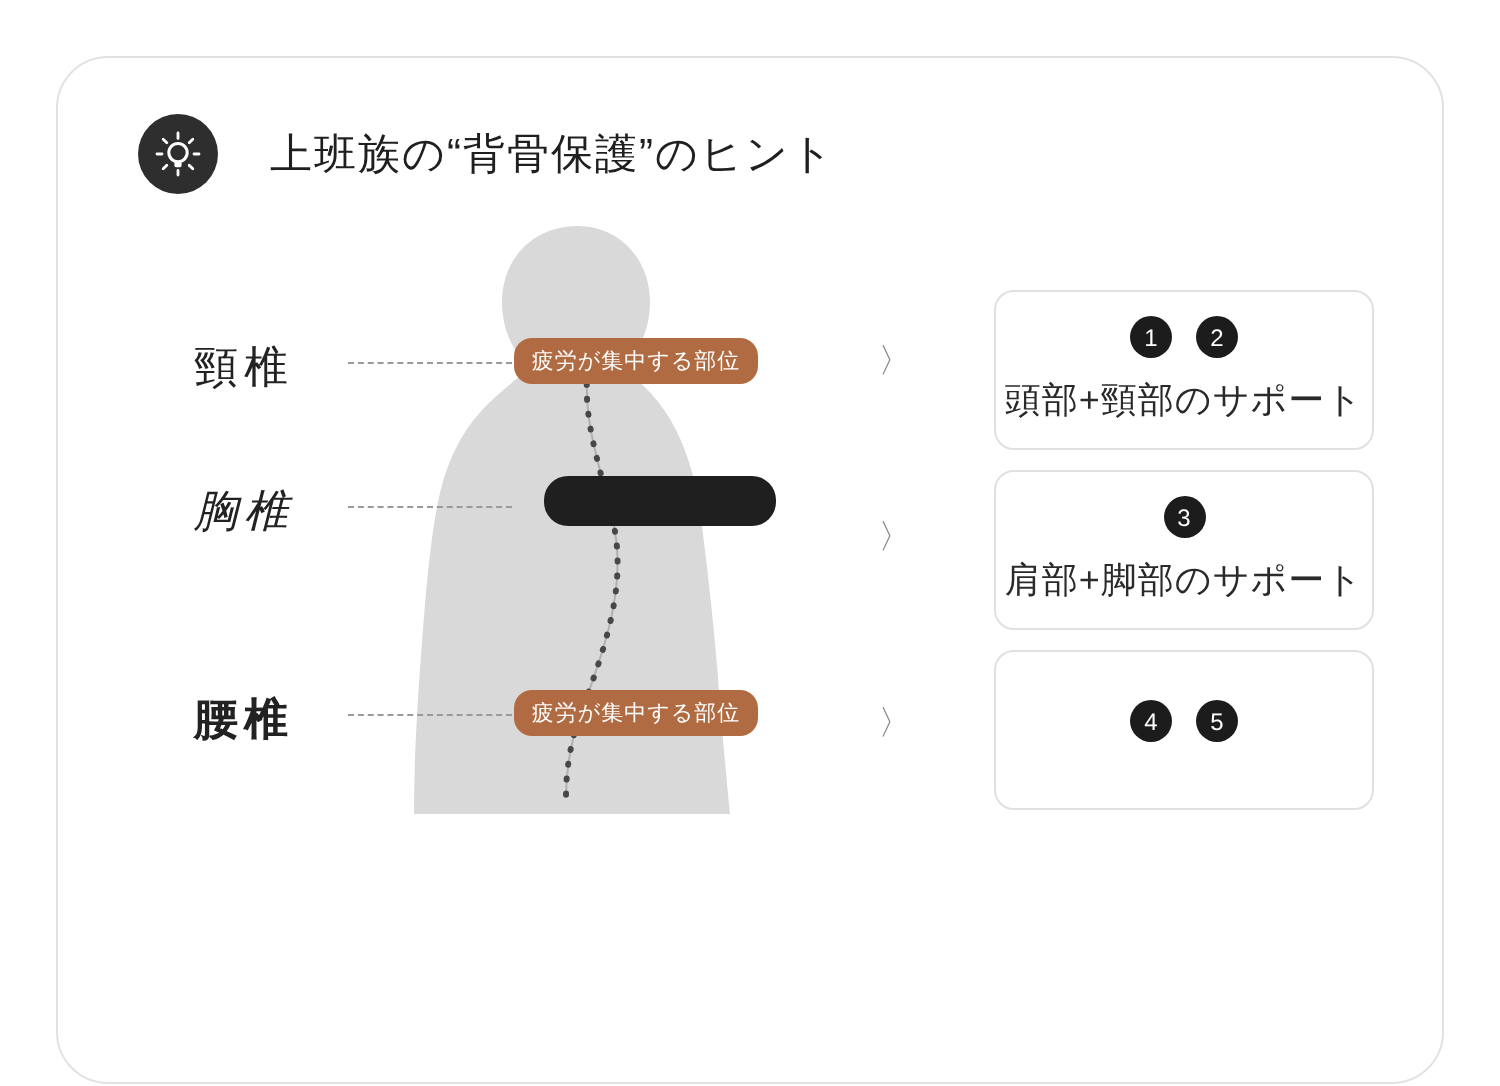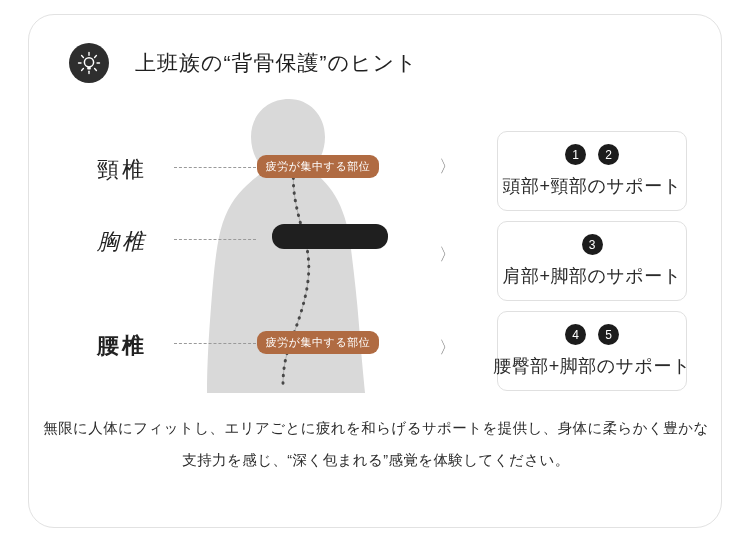--- a/index.html
+++ b/index.html
@@ -16,21 +16,21 @@
   }
   .page {
     position: relative;
     width: 750px;
     height: 543px;
     background: #ffffff;
   }
   .card {
     position: absolute;
     left: 28px;
-    top: 14px;
+    top: 28px;
     width: 694px;
     height: 514px;
     background: #ffffff;
     border: 1px solid #e2e2e2;
     border-radius: 26px;
     box-sizing: border-box;
   }
 
   
   .header {
@@ -274,23 +274,18 @@
           <div class="badge">3</div>
         </div>
         <div class="box-caption">肩部+脚部のサポート</div>
       </div>
 
       <div class="infobox box-3">
         <div class="badges">
           <div class="badge">4</div>
           <div class="badge">5</div>
         </div>
-        <div class="box-caption">腰臀部+脚部のサポート</div>
       </div>
     </div>
 
-    <div class="footer">
-      <div class="footer-line">無限に人体にフィットし、エリアごとに疲れを和らげるサポートを提供し、身体に柔らかく豊かな</div>
-      <div class="footer-line">支持力を感じ、“深く包まれる”感覚を体験してください。</div>
-    </div>
 
   </div>
 </div>
 
 </body></html>

